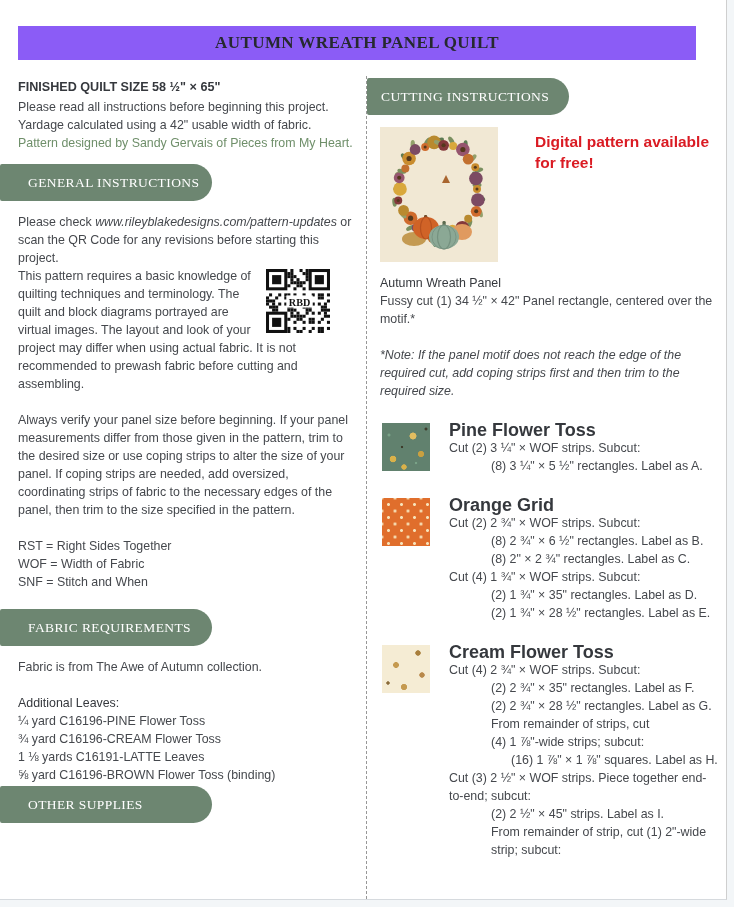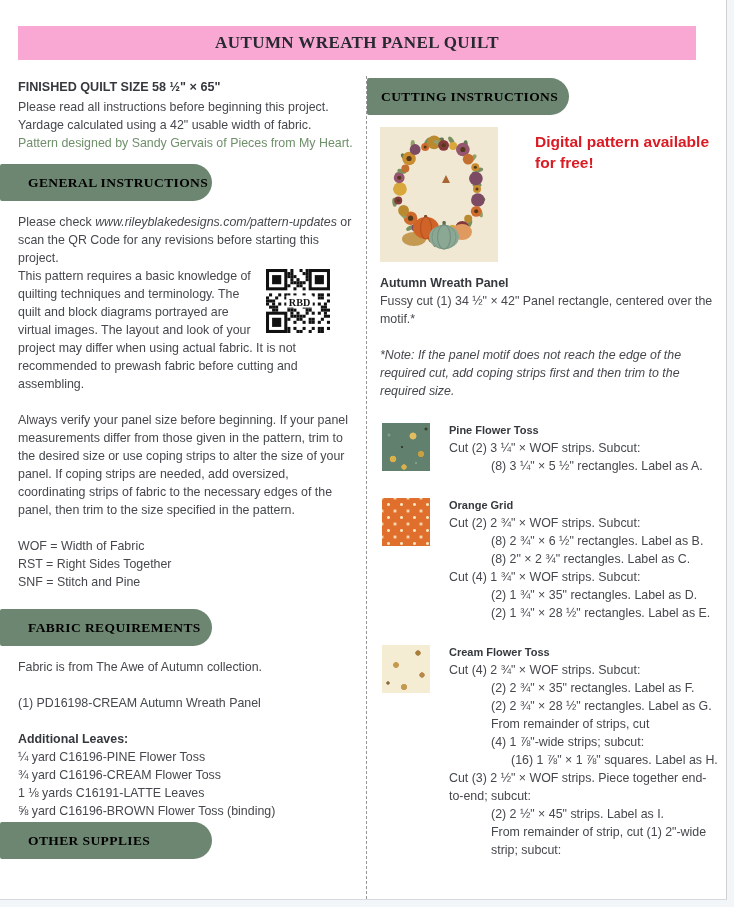--- a/index.html
+++ b/index.html
@@ -4,34 +4,34 @@
 <style>
   :root{
     --green:#6d8671; --sage-text:#6f8f6a; --red:#da1b23;
     --body:#45484d; --bold:#35383d;
   }
   *{margin:0;padding:0;box-sizing:border-box;}
   html,body{width:734px;height:907px;}
   body{background:#f3f6f8;font-family:"Liberation Sans","DejaVu Sans",sans-serif;color:var(--body);}
   .page{position:absolute;left:0;top:0;width:727px;height:900px;background:#fff;
         border-right:1px solid #cfcfcf;border-bottom:1px solid #d6dade;overflow:hidden;}
-  .title-band{position:absolute;left:18px;top:26px;width:678px;height:34px;background:#f9a8d4;
+  .title-band{position:absolute;left:18px;top:26px;width:678px;height:34px;background:#8b5cf6;
         display:flex;align-items:center;justify-content:center;}
   .title-band h1{font-family:"Liberation Serif","DejaVu Serif",serif;font-size:17px;font-weight:700;
         color:#26292f;letter-spacing:.4px;}
   .divider{position:absolute;left:366px;top:76px;bottom:0;width:0;border-left:1px dashed #979797;}
   .col-left{position:absolute;left:18px;top:78px;width:338px;}
   .col-right{position:absolute;left:367px;top:78px;width:350px;}
-  .banner{height:37px;background:var(--green);color:#000000;border-radius:2px 19px 19px 2px;
-        font-family:"Liberation Serif","DejaVu Serif",serif;font-weight:700;font-size:13.5px;
+  .banner{height:37px;background:var(--green);color:#ffffff;border-radius:2px 19px 19px 2px;
+        font-family:"Liberation Serif","DejaVu Serif",serif;font-weight:400;font-size:13.5px;
         letter-spacing:.4px;display:flex;align-items:center;position:relative;z-index:2;}
   .banner-left{margin-left:-18px;width:212px;padding-left:28px;}
   .banner-right{width:202px;padding-left:14px;}
   p,.line{font-size:12.4px;line-height:18px;}
-  b,.b{font-weight:700;color:var(--bold);}
+  b,.b{font-weight:400;color:var(--bold);}
   .sz{font-weight:700;color:var(--bold);font-size:12.6px;line-height:18px;}
   .designer{color:var(--sage-text);}
   .url{font-style:italic;color:var(--body);text-decoration:none;}
   .qr-wrap{overflow:hidden;}
   .qr{float:right;width:64px;height:64px;margin:2px 26px 4px 10px;}
   .note{font-style:italic;}
   .rc-content{padding-left:13px;}
   .panel-row{display:flex;margin-top:12px;}
   .wreath{width:118px;height:135px;display:block;}
   .digital{margin-left:37px;margin-top:4px;width:180px;font-weight:700;font-size:15.5px;
@@ -51,21 +51,21 @@
       radial-gradient(circle,#f7e3ba 1.2px,rgba(0,0,0,0) 1.7px),
       radial-gradient(circle,#f7e3ba 1.2px,rgba(0,0,0,0) 1.7px);
       background-size:13px 13px,13px 13px;background-position:0 0,6.5px 6.5px;}
   .swatch-cream{background-color:#f5ecd4;background-image:
       radial-gradient(circle at 36px 8px,#a97f3c 2.4px,rgba(0,0,0,0) 3px),
       radial-gradient(circle at 14px 20px,#c59a50 2.6px,rgba(0,0,0,0) 3.2px),
       radial-gradient(circle at 40px 30px,#b8884a 2.4px,rgba(0,0,0,0) 3px),
       radial-gradient(circle at 22px 42px,#c59a50 2.8px,rgba(0,0,0,0) 3.4px),
       radial-gradient(circle at 6px 38px,#8a6b3a 1.4px,rgba(0,0,0,0) 2px);}
   .cut-body{margin-left:69px;width:270px;}
-  .cut-title{font-weight:700;color:var(--bold);font-size:11px;line-height:18px;}
+  .cut-title{font-weight:700;color:var(--bold);font-size:18px;line-height:18px;}
   .ind-0{margin-left:0;}
   .ind-1{margin-left:42px;}
   .ind-2{margin-left:62px;} .mt12{margin-top:12px;} .mt14{margin-top:2px;} .mt18{margin-top:18px;}
 </style>
 </head>
 <body>
 
 <div class="page">
 
   <div class="title-band">
@@ -220,31 +220,30 @@
           <rect x="6" y="48" width="9" height="9" fill="#111"></rect>
           <rect x="20" y="26" width="26" height="12" fill="#fff"></rect>
           <text x="33" y="36" text-anchor="middle" font-family="&quot;Liberation Serif&quot;,serif" font-size="10" font-weight="700" fill="#111">RBD</text>
         </svg>
       <p>This pattern requires a basic knowledge of quilting techniques and terminology. The quilt and block diagrams portrayed are virtual images. The layout and look of your project may differ when using actual fabric. It is not recommended to prewash fabric before cutting and assembling.</p>
     </div>
 
     <p class="mt18">Always verify your panel size before beginning. If your panel measurements differ from those given in the pattern, trim to the desired size or use coping strips to alter the size of your panel. If coping strips are needed, add oversized, coordinating strips of fabric to the necessary edges of the panel, then trim to the size specified in the pattern.</p>
 
     <div class="mt18" id="abbr-list">
+        <div class="line">RST = Right Sides Together</div>
         <div class="line">WOF = Width of Fabric</div>
-        <div class="line">RST = Right Sides Together</div>
-        <div class="line">SNF = Stitch and Pine</div>
+        <div class="line">SNF = Stitch and When</div>
       </div>
 
     <div class="banner banner-left mt18">
       <span>FABRIC REQUIREMENTS</span>
     </div>
 
     <p class="mt12">Fabric is from The Awe of Autumn collection.</p>
-    <p class="mt18">(1) PD16198-CREAM Autumn Wreath Panel</p>
     <div class="line b mt18">Additional Leaves:</div>
     <div id="fabric-list">
         <div class="line">¼ yard C16196-PINE Flower Toss</div>
         <div class="line">¾ yard C16196-CREAM Flower Toss</div>
         <div class="line">1 ⅛ yards C16191-LATTE Leaves</div>
         <div class="line">⅝ yard C16196-BROWN Flower Toss (binding)</div>
       </div>
 
     <div class="banner banner-left mt14">
       <span>OTHER SUPPLIES</span>

